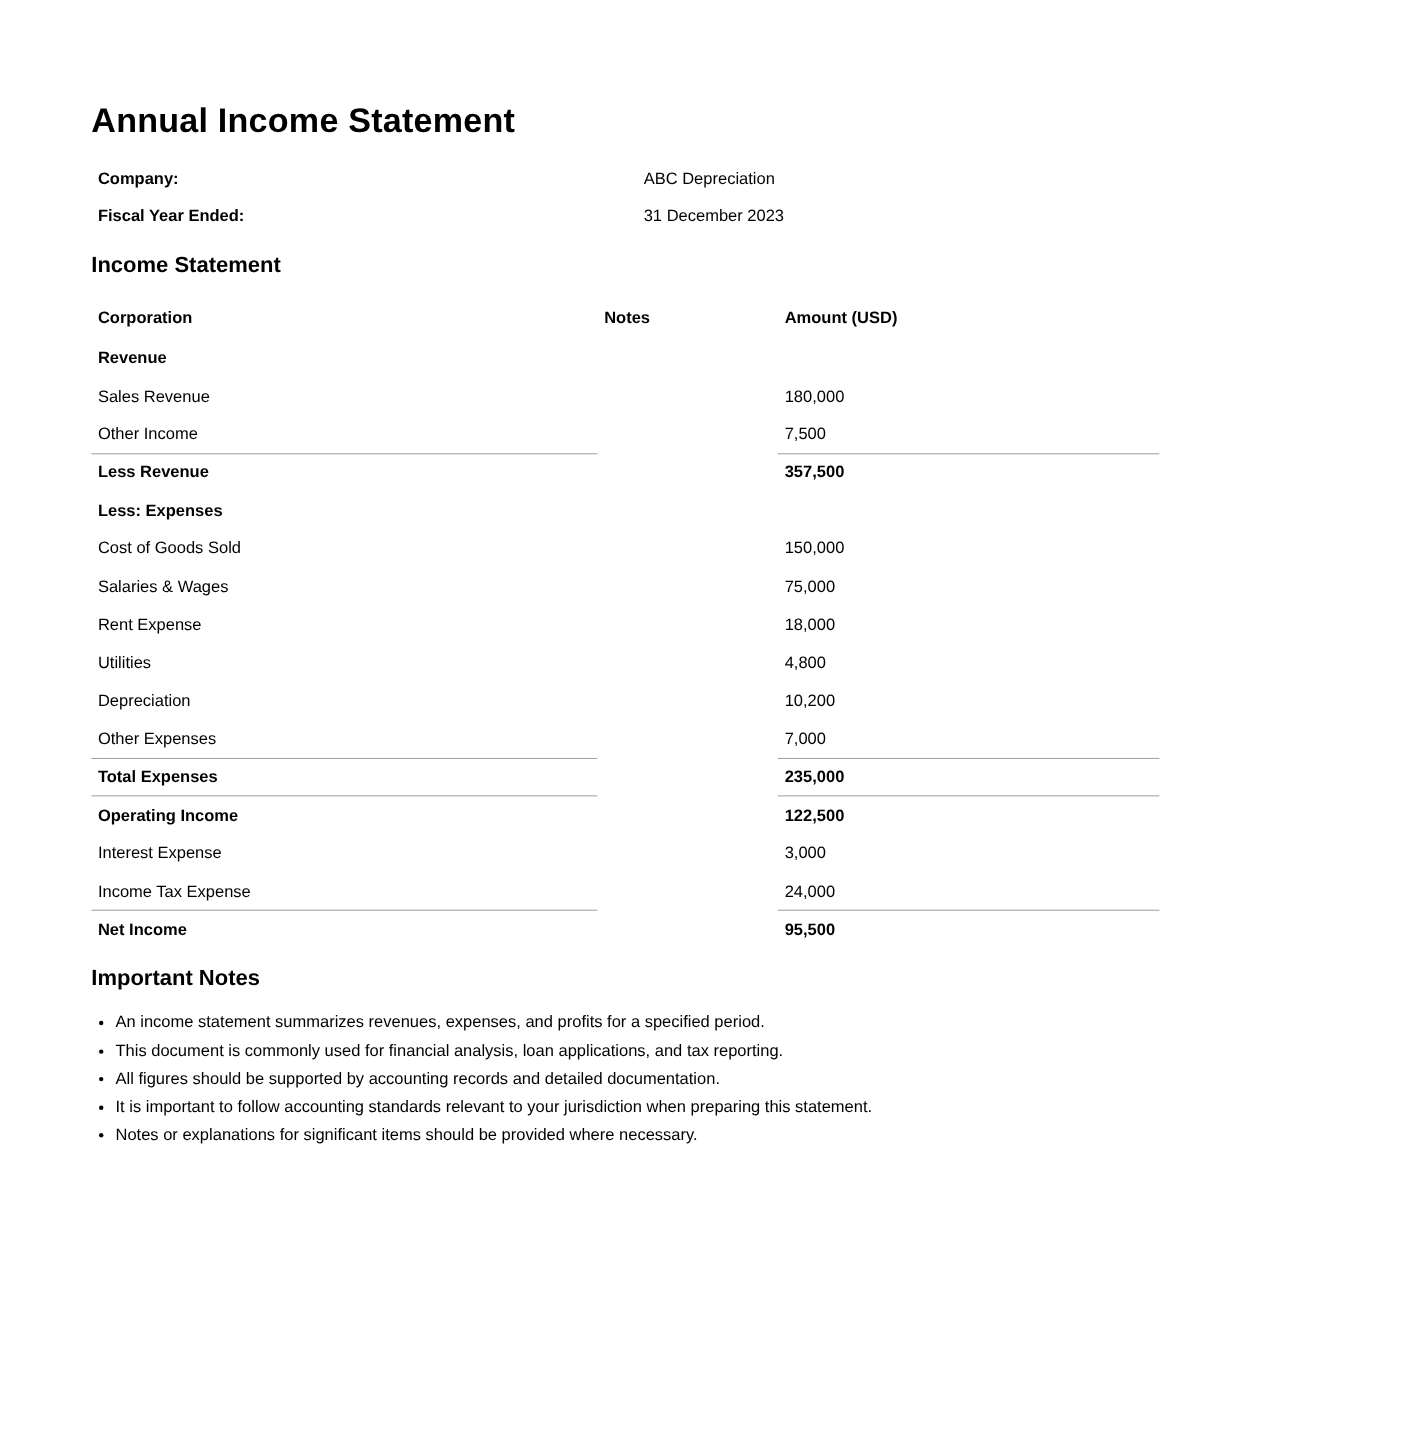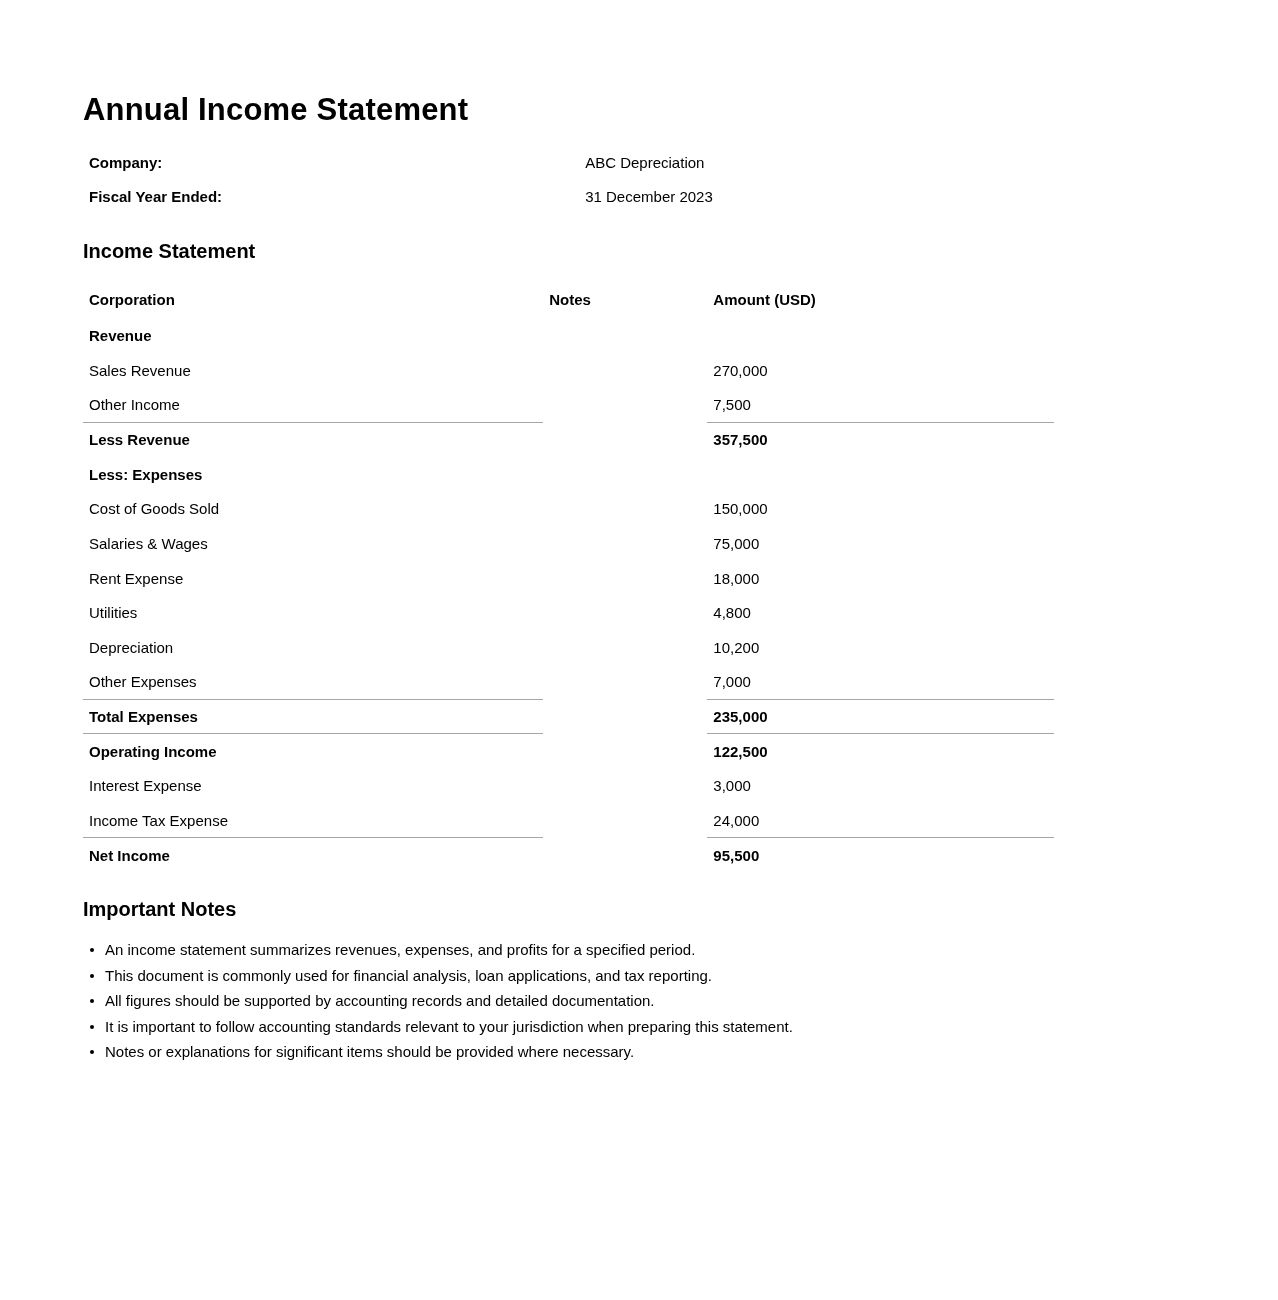--- a/index.html
+++ b/index.html
@@ -29,21 +29,21 @@
     border-collapse: collapse;
     table-layout: fixed;
   }
   table.meta td {
     height: 34px;
     vertical-align: middle;
     padding: 0 0 0 6px;
   }
   table.meta td.meta-label { width: 51.1%; font-weight: bold; }
   h2.section-heading {
-    margin: 26px 0 0 0;
+    margin: 16px 0 0 0;
     font-size: 20px;
     line-height: 1.15;
     font-weight: bold;
   }
   table.statement {
     width: 100%;
     margin-top: 18px;
     border-collapse: collapse;
     table-layout: fixed;
   }
@@ -124,21 +124,21 @@
     </thead>
     <tbody>
       <tr class="bold">
         <td class="d-cell">Revenue</td>
         <td class="n-cell"></td>
         <td class="a-cell"></td>
       </tr>
       <tr>
         <td class="d-cell">Sales Revenue</td>
         <td class="n-cell"></td>
-        <td class="a-cell">270,000</td>
+        <td class="a-cell">180,000</td>
       </tr>
       <tr>
         <td class="d-cell">Other Income</td>
         <td class="n-cell"></td>
         <td class="a-cell">7,500</td>
       </tr>
       <tr class="bold rule">
         <td class="d-cell">Less Revenue</td>
         <td class="n-cell"></td>
         <td class="a-cell">357,500</td>

